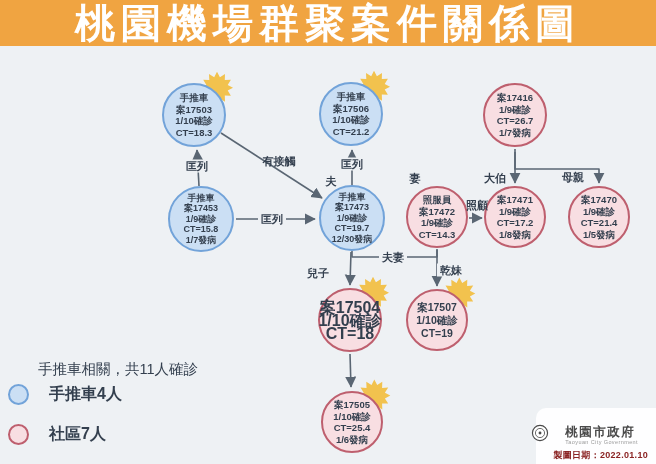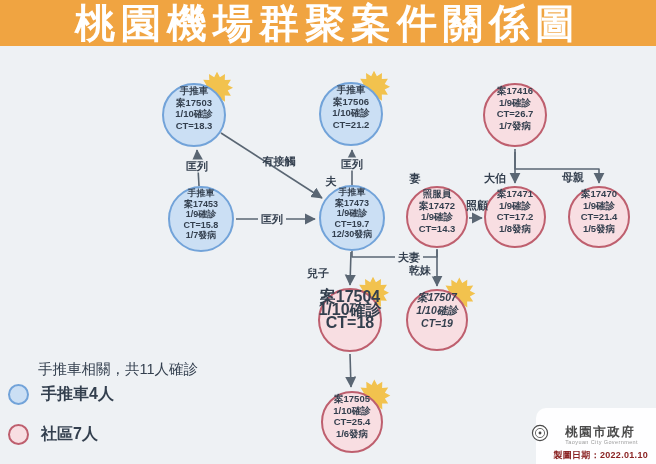--- a/index.html
+++ b/index.html
@@ -10,31 +10,31 @@
   .titlebar{position:absolute;left:0;top:0;width:656px;height:46px;background:var(--header-bg,#F0A441);
     display:flex;align-items:center;justify-content:center}
   .titlebar h1{color:#fff;font-size:40px;font-weight:900;letter-spacing:6px;white-space:nowrap}
 
   .corner-box{position:absolute;right:0;bottom:0;width:120px;height:56px;background:rgba(255,255,255,.93);
     border-radius:10px 0 0 0}
 
   svg.edges{position:absolute;left:0;top:0;width:656px;height:464px}
 
   .node{position:absolute;border-radius:50%;display:flex;flex-direction:column;align-items:center;
-    justify-content:flex-start;text-align:center;font-weight:700;color:var(--text,#333F4E);white-space:nowrap}
+    justify-content:center;text-align:center;font-weight:700;color:var(--text,#333F4E);white-space:nowrap}
   .node.cart{background:var(--cart-fill,#CBDFF4);border:2px solid var(--cart-stroke,#72A3D9)}
   .node.community{background:var(--community-fill,#F8DEE2);border:2px solid var(--community-stroke,#BE5F6E)}
 
   .edge-label{position:absolute;transform:translate(-50%,-50%);font-size:11px;font-weight:700;
     color:var(--text,#333F4E);white-space:nowrap;line-height:13px}
   .edge-label.mask{background:var(--canvas-bg,#EEF1F4);padding:0 3px}
 
   .legend{position:absolute;left:8px;top:360px;color:var(--text,#333F4E)}
   .legend-summary{margin-left:30px;font-size:14.5px;font-weight:400;line-height:18px;margin-bottom:4px;white-space:nowrap}
-  .legend-item{display:flex;align-items:center;gap:12px;height:24px;font-size:16px;font-weight:700}
+  .legend-item{display:flex;align-items:center;gap:20px;height:24px;font-size:16px;font-weight:700}
   .legend-item + .legend-item{margin-top:16px}
   .swatch{width:21px;height:21px;border-radius:50%;display:inline-block;flex:0 0 auto}
   .swatch.cart{background:var(--cart-fill,#CBDFF4);border:2px solid var(--cart-stroke,#72A3D9)}
   .swatch.community{background:var(--community-fill,#F8DEE2);border:2px solid var(--community-stroke,#BE5F6E)}
 
   .org{position:absolute;right:18px;top:424px;display:flex;align-items:center;gap:16px}
   .org-col{display:flex;flex-direction:column;line-height:1.15}
   .org-name{font-size:12.5px;font-weight:700;color:#4A4A4A;letter-spacing:1.5px;white-space:nowrap}
   .org-en{font-size:5.5px;color:#9A9A9A;letter-spacing:.4px;text-align:center;white-space:nowrap}
   .date{position:absolute;right:8px;top:449px;font-size:9px;font-weight:700;color:var(--date-text,#8B2424);
@@ -124,41 +124,41 @@
         <div>案17470</div>
         <div>1/9確診</div>
         <div>CT=21.4</div>
         <div>1/5發病</div>
       </div>
       <div class="node community" style="left: 318px; top: 288px; width: 64px; height: 64px; font-size: 16px; line-height: 13px;">
         <div>案17504</div>
         <div>1/10確診</div>
         <div>CT=18</div>
       </div>
-      <div class="node community" style="left: 406px; top: 289px; width: 62px; height: 62px; font-size: 10.5px; line-height: 13px; font-style: italic;">
+      <div class="node community" style="left: 406px; top: 289px; width: 62px; height: 62px; font-size: 10.5px; line-height: 13px;">
         <div>案17507</div>
         <div>1/10確診</div>
         <div>CT=19</div>
       </div>
       <div class="node community" style="left: 321px; top: 391px; width: 62px; height: 62px; font-size: 9.5px; line-height: 11.5px;">
         <div>案17505</div>
         <div>1/10確診</div>
         <div>CT=25.4</div>
         <div>1/6發病</div>
       </div>
     </div>
 
   <div id="labels">
       <span class="edge-label mask" style="left: 197px; top: 166px;">匡列</span>
       <span class="edge-label mask" style="left: 352px; top: 164px;">匡列</span>
       <span class="edge-label mask" style="left: 272px; top: 219px;">匡列</span>
       <span class="edge-label" style="left: 279px; top: 161px;">有接觸</span>
-      <span class="edge-label mask" style="left: 393px; top: 257px; margin-left: 16px;">夫妻</span>
+      <span class="edge-label mask" style="left: 393px; top: 257px;">夫妻</span>
       <span class="edge-label" style="left: 318px; top: 273px;">兒子</span>
-      <span class="edge-label mask" style="left: 420px; top: 270px;">乾妹</span>
+      <span class="edge-label mask" style="left: 451px; top: 270px;">乾妹</span>
       <span class="edge-label" style="left: 477px; top: 205px;">照顧</span>
       <span class="edge-label" style="left: 495px; top: 178px;">大伯</span>
       <span class="edge-label" style="left: 573px; top: 177px;">母親</span>
       <span class="edge-label" style="left: 331px; top: 181px;">夫</span>
       <span class="edge-label" style="left: 415px; top: 178px;">妻</span>
     </div>
 
   <div class="legend">
     <div class="legend-summary">手推車相關，共11人確診</div>
     <div class="legend-item">

